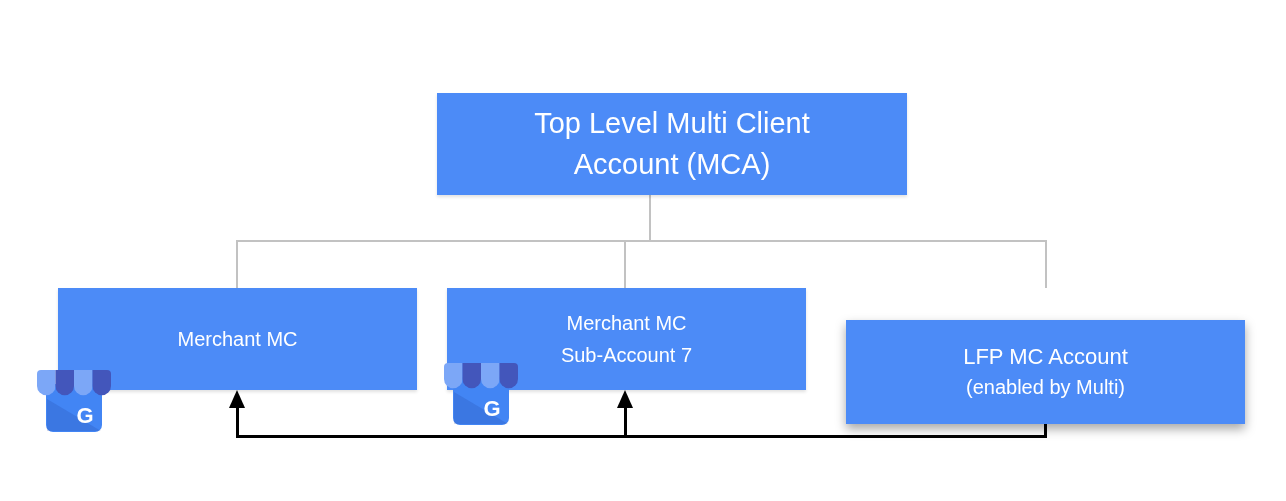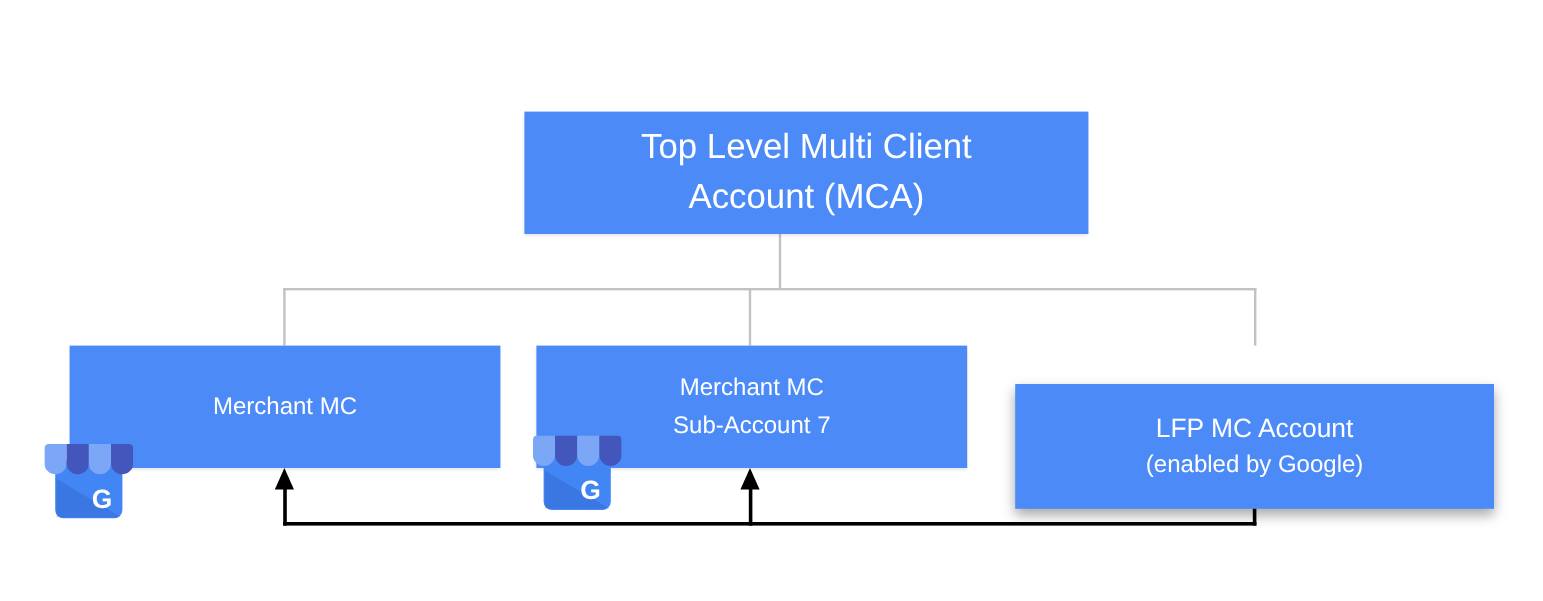--- a/index.html
+++ b/index.html
@@ -79,21 +79,21 @@
     <div class="line1">Merchant MC</div>
   </div>
 
   <div class="box sub2">
     <div class="line1">Merchant MC</div>
     <div class="line2">Sub-Account 7</div>
   </div>
 
   <div class="box lfp">
     <div class="line1">LFP MC Account</div>
-    <div class="line2">(enabled by Google)</div>
+    <div class="line2">(enabled by Multi)</div>
   </div>
 
   <svg class="gmb-icon" style="left:37px; top:370px" width="74" height="62" viewBox="0 0 74 62">
     <rect x="9" y="14" width="56" height="48" rx="7" fill="#4285f4"></rect>
     <polygon points="10,29 64,61 10,61" opacity="0.18" fill="#1a3a8f"></polygon>
     <path d="M 4 0 L 18.5 0 L 18.5 16 A 9.25 9.25 0 0 1 0 16 L 0 4 Q 0 0 4 0 Z" fill="#7ca7f7"></path>
     <path d="M 18.5 0 L 37 0 L 37 16 A 9.25 9.25 0 0 1 18.5 16 Z" fill="#4356bb"></path>
     <path d="M 37 0 L 55.5 0 L 55.5 16 A 9.25 9.25 0 0 1 37 16 Z" fill="#7ca7f7"></path>
     <path d="M 55.5 0 L 70 0 Q 74 0 74 4 L 74 16 A 9.25 9.25 0 0 1 55.5 16 Z" fill="#4356bb"></path>
     <text x="48" y="53" text-anchor="middle" font-size="22" font-weight="bold" fill="#ffffff">G</text>

